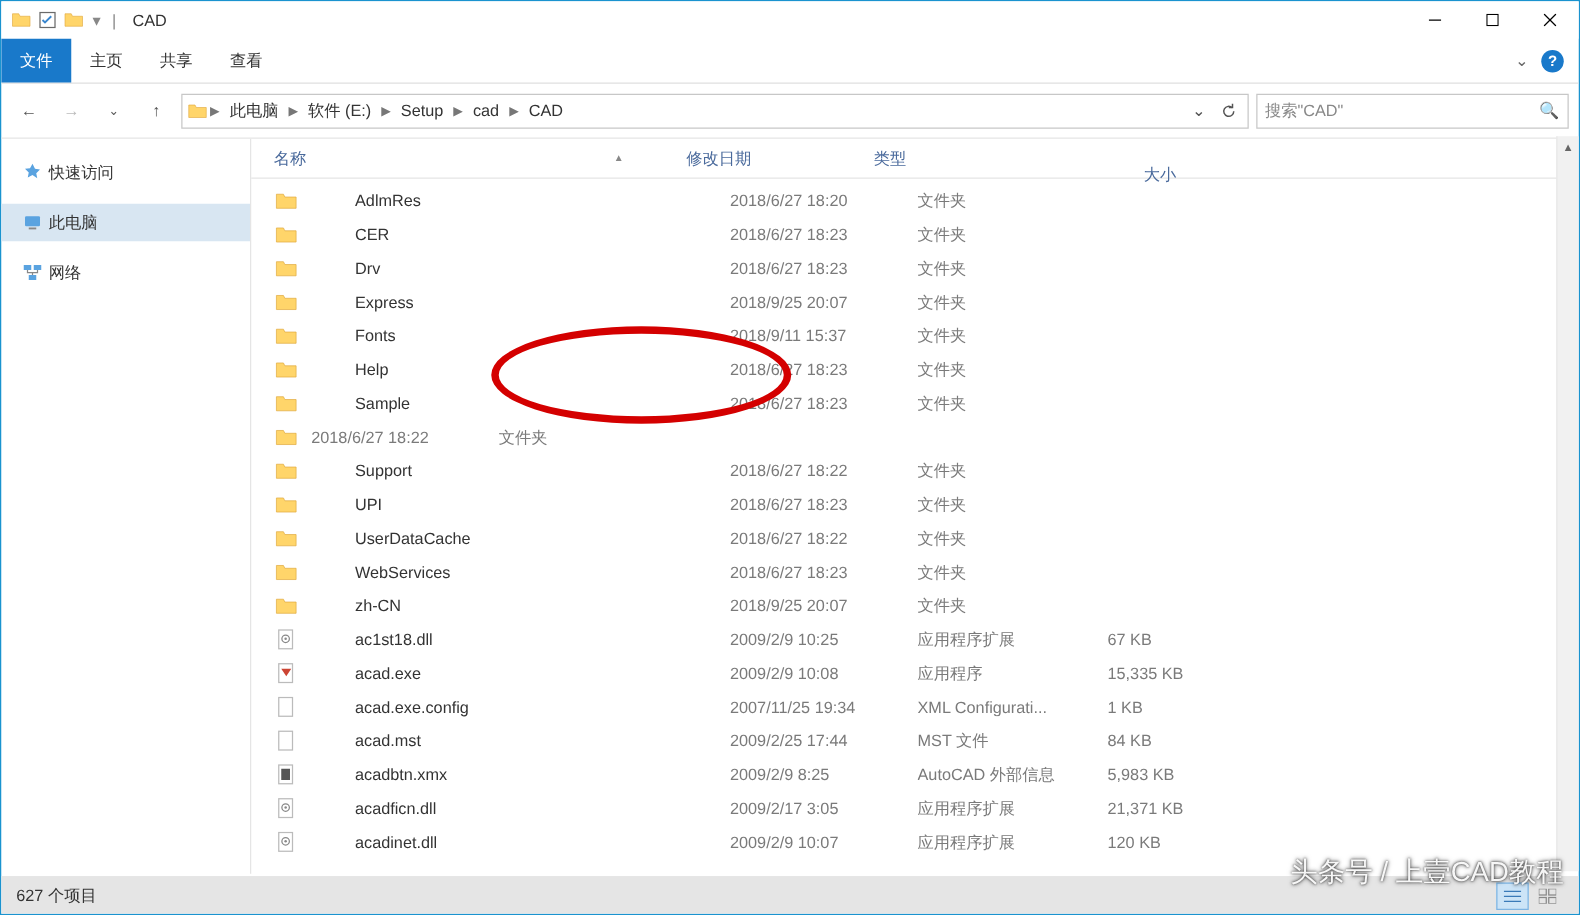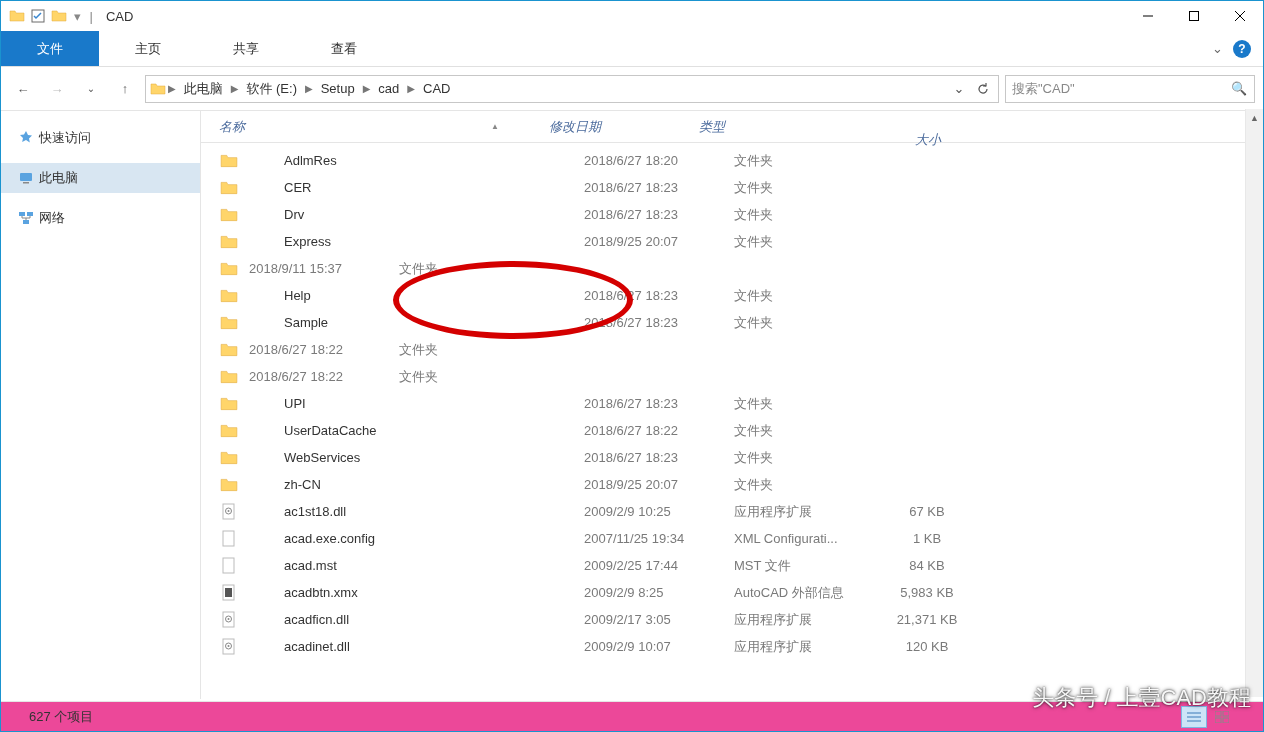--- a/index.html
+++ b/index.html
@@ -7,21 +7,21 @@
 
 .titlebar { height: 30px; display: flex; align-items: center; background: #fff; }
 .titlebar-left { display: flex; align-items: center; padding-left: 8px; gap: 5px; }
 .qat-icon { width: 16px; height: 16px; display: flex; align-items: center; justify-content: center; }
 .win-title { margin-left: 6px; color: #333; font-size: 13px; }
 .titlebar-sep { color: #888; margin: 0 2px; }
 .window-controls { margin-left: auto; display: flex; }
 .wc-btn { width: 46px; height: 30px; display: flex; align-items: center; justify-content: center; color: #000; }
 
 .ribbon-tabs { height: 36px; display: flex; align-items: stretch; border-bottom: 1px solid #e0e0e0; }
-.tab { padding: 0 36px; display: flex; align-items: center; color: #333; font-size: 13px; }
+.tab { padding: 0 15px; display: flex; align-items: center; color: #333; font-size: 13px; }
 .tab.file { background: #1979ca; color: #fff; }
 .ribbon-right { margin-left: auto; display: flex; align-items: center; padding-right: 12px; gap: 10px; }
 .chevron-box { color: #6a6a6a; }
 .help-circle { width: 18px; height: 18px; border-radius: 50%; background: #1979ca; color: #fff; display: flex; align-items: center; justify-content: center; font-size: 12px; font-weight: bold; }
 
 .nav-row { height: 44px; display: flex; align-items: center; border-bottom: 1px solid #e5e5e5; padding: 0 8px; gap: 6px; }
 .nav-btn { width: 28px; height: 28px; display: flex; align-items: center; justify-content: center; color: #555; }
 .nav-btn.disabled { color: #bbb; }
 .addr-bar { flex: 1; height: 28px; border: 1px solid #c7c7c7; display: flex; align-items: center; padding: 0 4px; background: #fff; }
 .crumb { padding: 0 6px; color: #333; display: flex; align-items: center; height: 100%; }
@@ -34,43 +34,43 @@
 
 .main { display: flex; height: 588px; }
 .sidebar { width: 200px; border-right: 1px solid #e5e5e5; padding-top: 12px; }
 .side-item { padding: 6px 10px 6px 14px; display: flex; gap: 4px; color: #333; }
 .side-item.active { background: #d8e6f2; }
 .side-item.header { padding-left: 16px; }
 .side-icon { width: 18px; height: 18px; display: flex; align-items: center; justify-content: center; }
 
 .content { flex: 1; display: flex; flex-direction: column; position: relative; }
 .col-headers { height: 32px; display: flex; align-items: center; border-bottom: 1px solid #e5e5e5; padding-left: 18px; }
-.col-h { color: #4a6a9c; font-size: 13px; font-style: italic; }
+.col-h { color: #4a6a9c; font-size: 13px; }
 .col-h.name { width: 330px; display: flex; align-items: center; gap: 10px; }
 .col-h.date { width: 150px; }
 .col-h.type { width: 152px; }
 .col-h.size { width: 90px; text-align: right; margin-top: 26px; }
 .sort-arrow { color: #888; font-size: 8px; margin-left: auto; margin-right: 50px; }
 
 .file-list { flex: 1; overflow: hidden; padding-left: 18px; padding-top: 4px; position: relative; }
 .file-row { height: 27px; display: flex; align-items: center; }
 .file-row .icon { width: 20px; height: 20px; margin-right: 10px; display: flex; align-items: center; justify-content: center; }
 .file-row .name { width: 300px; color: #333; margin-left: 35px; }
 .file-row .date { width: 150px; color: #7a7a7a; }
 .file-row .type { width: 152px; color: #7a7a7a; white-space: nowrap; overflow: hidden; text-overflow: ellipsis; }
-.file-row .size { width: 82px; text-align: center; color: #7a7a7a; }
+.file-row .size { width: 82px; text-align: left; color: #7a7a7a; }
 
 .folder-svg { fill: #ffd56a; stroke: #e0a93e; stroke-width: 0.5; }
 
 .circle-annotation { position: absolute; border: 6px solid #d40000; border-radius: 50%; width: 240px; height: 78px; left: 192px; top: 118px; pointer-events: none; }
 
 .right-scroll { position: absolute; right: 0; top: 108px; bottom: 34px; width: 18px; background: #f1f1f1; border-left: 1px solid #e8e8e8; }
 .scroll-arrow-up { height: 18px; display:flex; align-items:center; justify-content:center; color:#666; font-size:9px; }
 
-.statusbar { position: absolute; bottom: 0; left: 0; right: 0; height: 30px; border-top: 1px solid #e5e5e5; display: flex; align-items: center; padding: 0 28px; background: #ec4899; }
+.statusbar { position: absolute; bottom: 0; left: 0; right: 0; height: 30px; border-top: 1px solid #e5e5e5; display: flex; align-items: center; padding: 0 12px; background: #e5e5e5; }
 .status-text { color: #333; }
 .view-icons { margin-left: auto; display: flex; gap: 2px; }
 .view-btn { width: 26px; height: 22px; border: 1px solid transparent; display: flex; align-items: center; justify-content: center; }
 .view-btn.active { background: #cce4f7; border-color: #7eb4e2; }
 
 .watermark { position: absolute; right: 12px; bottom: 18px; font-size: 22px; color: rgba(255,255,255,0.95); text-shadow: 0 0 4px rgba(0,0,0,0.6), 0 0 2px rgba(0,0,0,0.8); font-weight: 500; pointer-events: none; }
 </style>
 </head>
 <body>
 
@@ -253,20 +253,21 @@
           <span class="date">2018/9/25 20:07</span>
           <span class="type">文件夹</span>
           <span class="size"></span>
         </div>
         <div class="file-row">
           <span class="icon">
             <svg width="18" height="18" viewBox="0 0 16 16">
               <path class="folder-svg" d="M1 3h5l1 2h8v8H1z"></path>
             </svg>
           </span>
+          <span class="name">Fonts</span>
           <span class="date">2018/9/11 15:37</span>
           <span class="type">文件夹</span>
           <span class="size"></span>
         </div>
         <div class="file-row">
           <span class="icon">
             <svg width="18" height="18" viewBox="0 0 16 16">
               <path class="folder-svg" d="M1 3h5l1 2h8v8H1z"></path>
             </svg>
           </span>
@@ -295,20 +296,21 @@
           <span class="date">2018/6/27 18:22</span>
           <span class="type">文件夹</span>
           <span class="size"></span>
         </div>
         <div class="file-row">
           <span class="icon">
             <svg width="18" height="18" viewBox="0 0 16 16">
               <path class="folder-svg" d="M1 3h5l1 2h8v8H1z"></path>
             </svg>
           </span>
+          <span class="name">Support</span>
           <span class="date">2018/6/27 18:22</span>
           <span class="type">文件夹</span>
           <span class="size"></span>
         </div>
         <div class="file-row">
           <span class="icon">
             <svg width="18" height="18" viewBox="0 0 16 16">
               <path class="folder-svg" d="M1 3h5l1 2h8v8H1z"></path>
             </svg>
           </span>
@@ -355,20 +357,32 @@
             <svg width="16" height="18" viewBox="0 0 16 18">
               <rect x="2" y="1" width="11" height="15" fill="#fff" stroke="#bbb"></rect>
               <circle cx="7.5" cy="8" r="3" fill="none" stroke="#888"></circle>
               <circle cx="7.5" cy="8" r="1" fill="#888"></circle>
             </svg>
           </span>
           <span class="name">ac1st18.dll</span>
           <span class="date">2009/2/9 10:25</span>
           <span class="type">应用程序扩展</span>
           <span class="size">67 KB</span>
+        </div>
+        <div class="file-row">
+          <span class="icon">
+            <svg width="16" height="18" viewBox="0 0 16 18">
+              <rect x="2" y="1" width="11" height="15" fill="#fff" stroke="#bbb"></rect>
+              <path d="M4 5l4 6 4-6z" fill="#c43"></path>
+            </svg>
+          </span>
+          <span class="name">acad.exe</span>
+          <span class="date">2009/2/9 10:08</span>
+          <span class="type">应用程序</span>
+          <span class="size">15,335 KB</span>
         </div>
         <div class="file-row">
           <span class="icon">
             <svg width="16" height="18" viewBox="0 0 16 18">
               <rect x="2" y="1" width="11" height="15" fill="#fff" stroke="#bbb"></rect>
             </svg>
           </span>
           <span class="name">acad.exe.config</span>
           <span class="date">2007/11/25 19:34</span>
           <span class="type">XML Configurati...</span>

